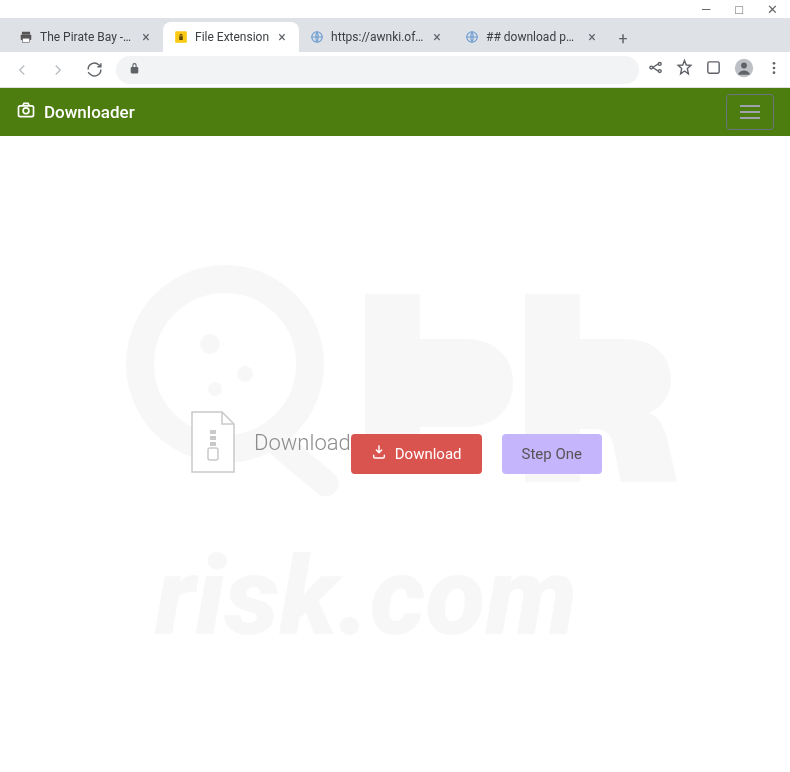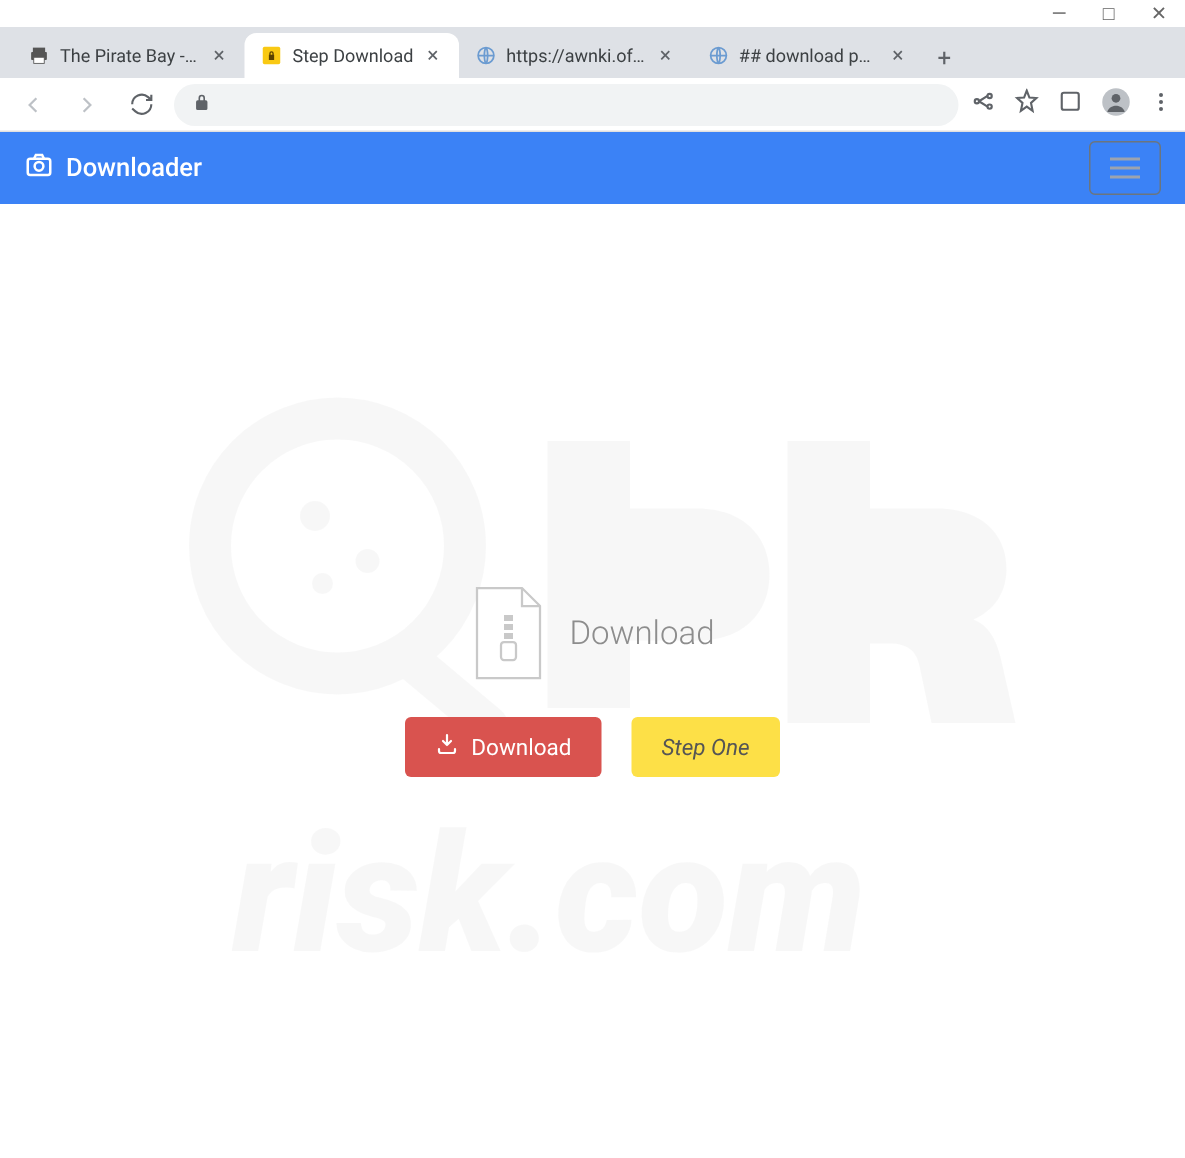--- a/index.html
+++ b/index.html
@@ -21,40 +21,40 @@
 
 .toolbar { height: 36px; background: #fff; display: flex; align-items: center; padding: 0 8px; gap: 8px; border-bottom: 1px solid #e0e0e0; }
 .nav-btn { width: 28px; height: 28px; display: flex; align-items: center; justify-content: center; color: #5f6368; cursor: pointer; border-radius: 50%; }
 .nav-btn.disabled { color: #bdc1c6; }
 .address-bar { flex: 1; height: 28px; background: #f1f3f4; border-radius: 14px; display: flex; align-items: center; padding: 0 12px; gap: 8px; }
 .lock-icon { color: #5f6368; }
 .toolbar-icons { display: flex; gap: 12px; align-items: center; }
 .toolbar-icon { color: #5f6368; cursor: pointer; }
 
 
-.page-navbar { height: 48px; background: #3b82f6; display: flex; align-items: center; justify-content: space-between; padding: 0 16px; }
+.page-navbar { height: 48px; background: #4d7c0f; display: flex; align-items: center; justify-content: space-between; padding: 0 16px; }
 .navbar-brand { display: flex; align-items: center; gap: 8px; color: #fff; font-size: 17px; font-weight: 500; }
 .hamburger { width: 48px; height: 36px; border: 1px solid #6c757d; border-radius: 4px; display: flex; align-items: center; justify-content: center; cursor: pointer; }
 .hamburger-lines { display: flex; flex-direction: column; gap: 4px; }
 .hamburger-lines span { width: 20px; height: 2px; background: #9ca3af; }
 
 
 .content { position: relative; height: calc(772px - 18px - 34px - 36px - 48px); display: flex; flex-direction: column; align-items: center; justify-content: center; }
 .watermark { position: absolute; inset: 0; display: flex; align-items: center; justify-content: center; pointer-events: none; opacity: 0.06; }
-.download-card { position: relative; z-index: 1; display: flex; flex-direction: column; align-items: center; }
+.download-card { position: relative; z-index: 1; display: flex; flex-direction: row; align-items: center; }
 .file-row { display: flex; align-items: center; gap: 16px; margin-bottom: 24px; }
 .file-icon { width: 50px; height: 64px; }
 .file-info { display: flex; flex-direction: column; }
 .download-title { font-size: 22px; color: #8d8d8d; font-weight: 300; }
 .file-name { font-size: 15px; color: #3fa23f; font-weight: 600; margin-top: 2px; }
 .file-note { font-size: 12px; color: #9a9a9a; margin-top: 4px; }
 .button-row { display: flex; gap: 20px; }
 .btn { height: 40px; padding: 0 20px; border-radius: 4px; display: flex; align-items: center; gap: 8px; font-size: 15px; cursor: pointer; border: none; }
 .btn-download { background: #d9534f; color: #fff; }
-.btn-step { background: #fde047; color: #555; font-style: italic; }
+.btn-step { background: #c4b5fd; color: #555; }
 </style>
 </head>
 <body>
 
 <div class="window-controls">
   <span>—</span>
   <span>□</span>
   <span>✕</span>
 </div>
 
@@ -70,21 +70,21 @@
     <span class="tab-title">The Pirate Bay - The ga...</span>
     <span class="tab-close">×</span>
   </div>
   <div class="tab active">
     <span class="tab-favicon">
       <svg width="14" height="14" viewBox="0 0 24 24">
           <rect x="2" y="2" width="20" height="20" fill="#f9c913" rx="2"></rect>
           <path d="M12 7a2.5 2.5 0 00-2.5 2.5V11H9v6h6v-6h-.5V9.5A2.5 2.5 0 0012 7zm-1 4V9.5a1 1 0 112 0V11h-2z" fill="#5a4200"></path>
         </svg>
     </span>
-    <span class="tab-title">Step Download</span>
+    <span class="tab-title">File Extension</span>
     <span class="tab-close">×</span>
   </div>
   <div class="tab">
     <span class="tab-favicon">
       <svg width="14" height="14" viewBox="0 0 24 24" fill="none" stroke="#6b9bd1" stroke-width="2">
           <circle cx="12" cy="12" r="9"></circle>
           <path d="M3 12h18M12 3c2.5 3 2.5 15 0 18M12 3c-2.5 3-2.5 15 0 18"></path>
         </svg>
     </span>
     <span class="tab-title">https://awnki.ofchildr.b...</span>

